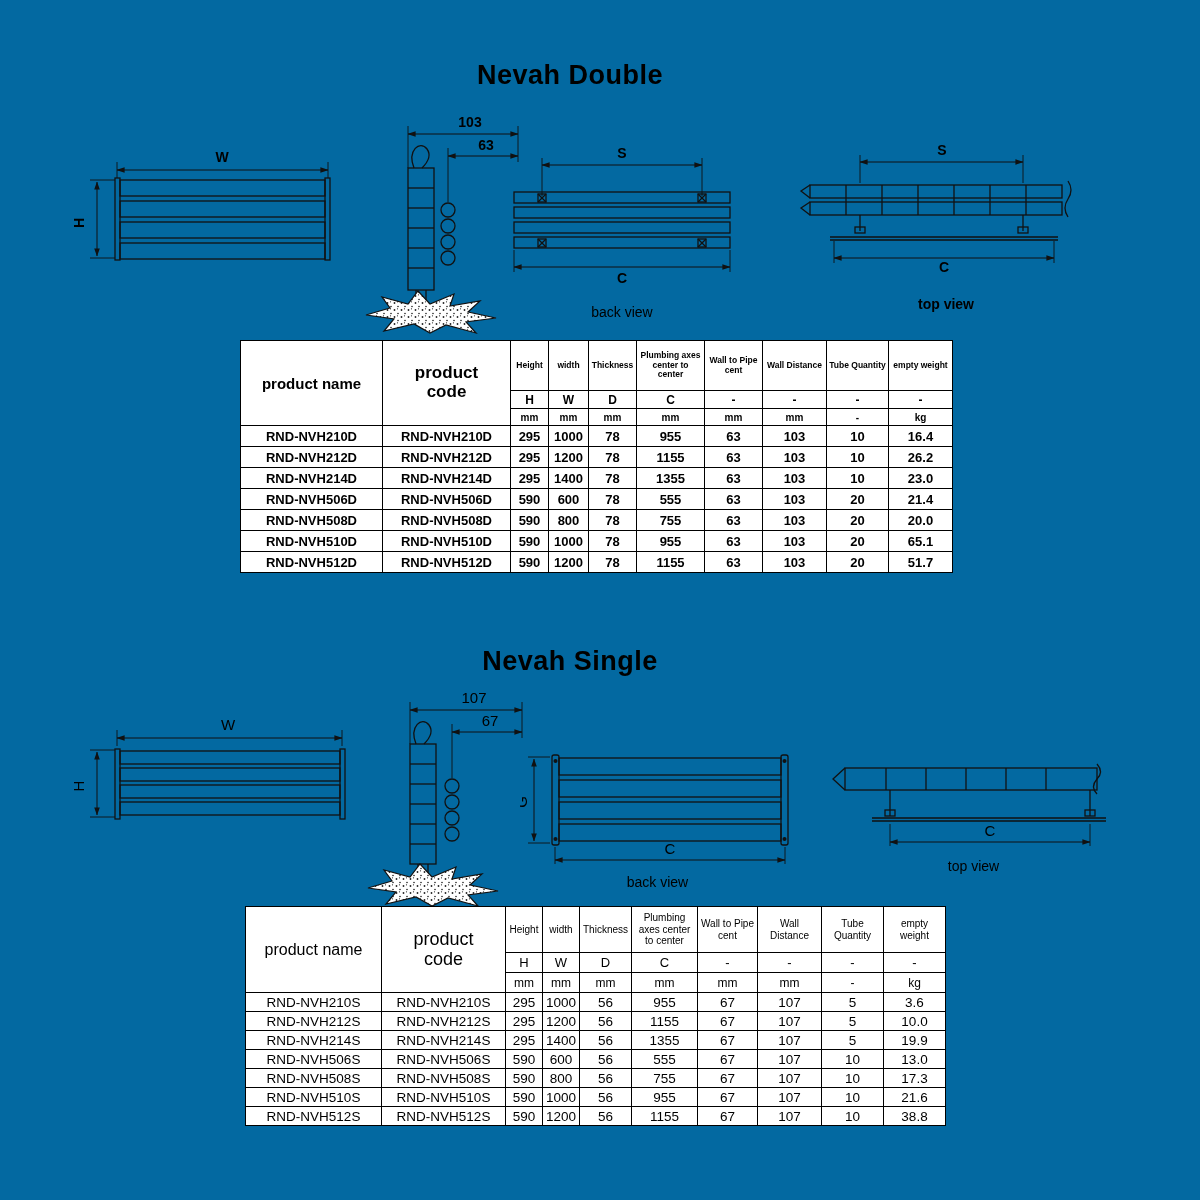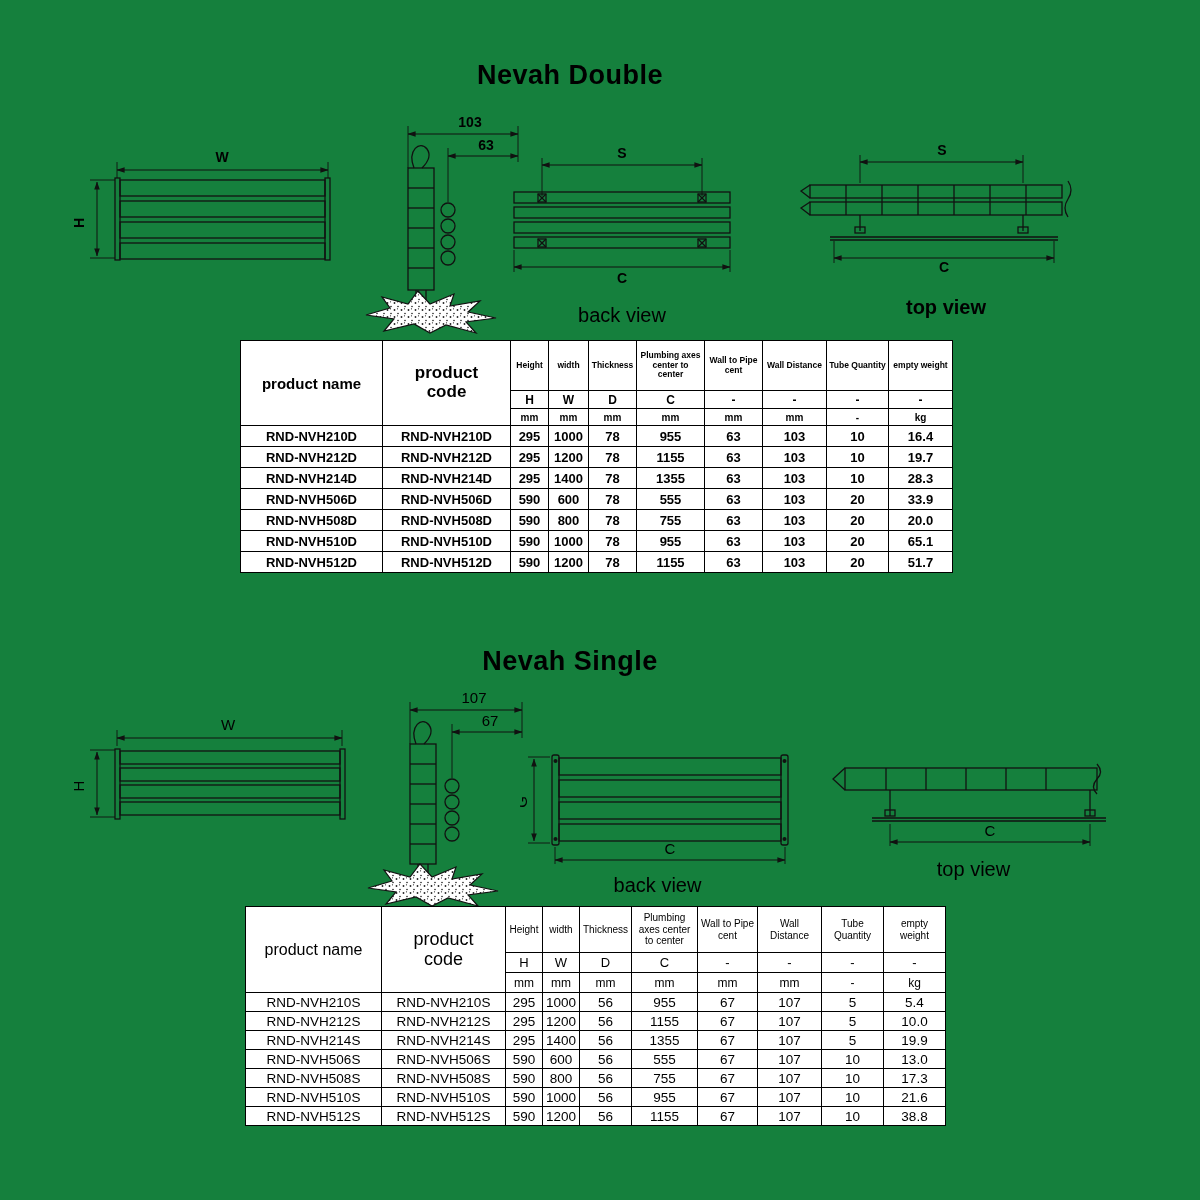--- a/index.html
+++ b/index.html
@@ -1,34 +1,34 @@
 <!DOCTYPE html>
 <html><head>
 <meta charset="utf-8">
 <style>
   * { margin:0; padding:0; box-sizing:border-box; }
   html,body { background:#fff; }
   body { font-family:"Liberation Sans","DejaVu Sans",sans-serif; color:#000; }
-  .page { position:relative; width:1200px; height:1200px; background:#15803d; overflow:hidden; }
+  .page { position:relative; width:1200px; height:1200px; background:#0369a1; overflow:hidden; }
 
   .section-title { position:absolute; left:0; width:1140px; text-align:center;
                    font-size:27px; font-weight:bold; letter-spacing:.5px; }
 
   .diagram { position:absolute; }
   .diagram line, .diagram rect, .diagram path, .diagram circle,
   .diagram polygon, .diagram polyline { fill:none; stroke:#111; stroke-width:1.3; }
   .diagram .dln { stroke-width:1; }
   .diagram .ext { stroke-width:.9; }
   .diagram .speck { fill:url(#speckle); stroke:#111; stroke-width:1.2; }
   .diagram .solid { fill:#111; stroke:none; }
   .diagram text { stroke:none; fill:#000; font-family:"Liberation Sans",sans-serif;
                   font-size:14px; font-weight:bold; }
   .sec-single .diagram text { font-weight:normal; font-size:15px; }
 
-  .caption { position:absolute; text-align:center; font-size:20px; }
+  .caption { position:absolute; text-align:center; font-size:14px; }
 
   table.spec { position:absolute; border-collapse:collapse; background:#fff; table-layout:fixed; }
   .spec th, .spec td { border:1.4px solid #000; text-align:center; vertical-align:middle;
                        padding:0 2px; overflow:hidden; white-space:nowrap; }
   .spec .hdr-small { white-space:normal; line-height:1.15; }
   .spec .hdr-code { white-space:normal; word-spacing:200px; line-height:1.1;margin-top:43px; }
 
   .spec-double { font-weight:bold; }
   .spec-double .r-main th { height:50px; }
   .spec-double .hdr-big  { font-size:15px; }
@@ -258,45 +258,45 @@
           <tr>
             <td>RND-NVH212D</td>
             <td>RND-NVH212D</td>
             <td>295</td>
             <td>1200</td>
             <td>78</td>
             <td>1155</td>
             <td>63</td>
             <td>103</td>
             <td>10</td>
-            <td>19.7</td>
+            <td>26.2</td>
           </tr>
           <tr>
             <td>RND-NVH214D</td>
             <td>RND-NVH214D</td>
             <td>295</td>
             <td>1400</td>
             <td>78</td>
             <td>1355</td>
             <td>63</td>
             <td>103</td>
             <td>10</td>
-            <td>28.3</td>
+            <td>23.0</td>
           </tr>
           <tr>
             <td>RND-NVH506D</td>
             <td>RND-NVH506D</td>
             <td>590</td>
             <td>600</td>
             <td>78</td>
             <td>555</td>
             <td>63</td>
             <td>103</td>
             <td>20</td>
-            <td>33.9</td>
+            <td>21.4</td>
           </tr>
           <tr>
             <td>RND-NVH508D</td>
             <td>RND-NVH508D</td>
             <td>590</td>
             <td>800</td>
             <td>78</td>
             <td>755</td>
             <td>63</td>
             <td>103</td>
@@ -494,21 +494,21 @@
           <tr>
             <td>RND-NVH210S</td>
             <td>RND-NVH210S</td>
             <td>295</td>
             <td>1000</td>
             <td>56</td>
             <td>955</td>
             <td>67</td>
             <td>107</td>
             <td>5</td>
-            <td>5.4</td>
+            <td>3.6</td>
           </tr>
           <tr>
             <td>RND-NVH212S</td>
             <td>RND-NVH212S</td>
             <td>295</td>
             <td>1200</td>
             <td>56</td>
             <td>1155</td>
             <td>67</td>
             <td>107</td>

